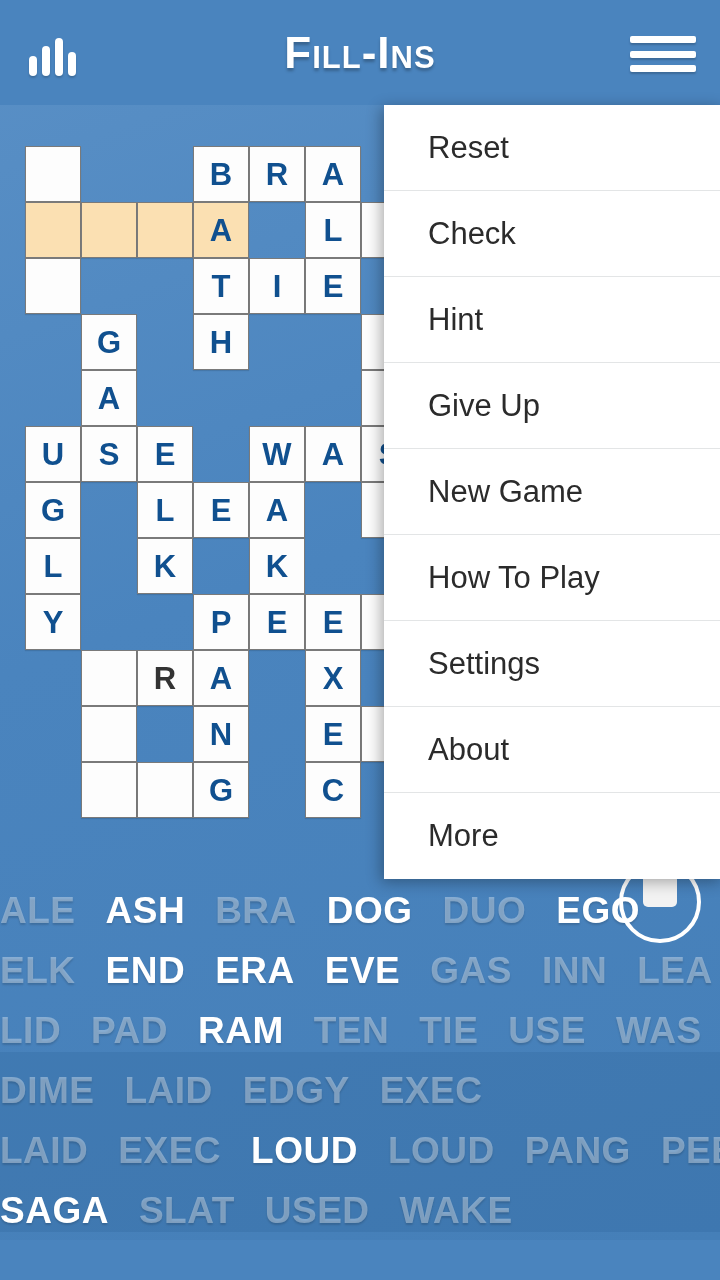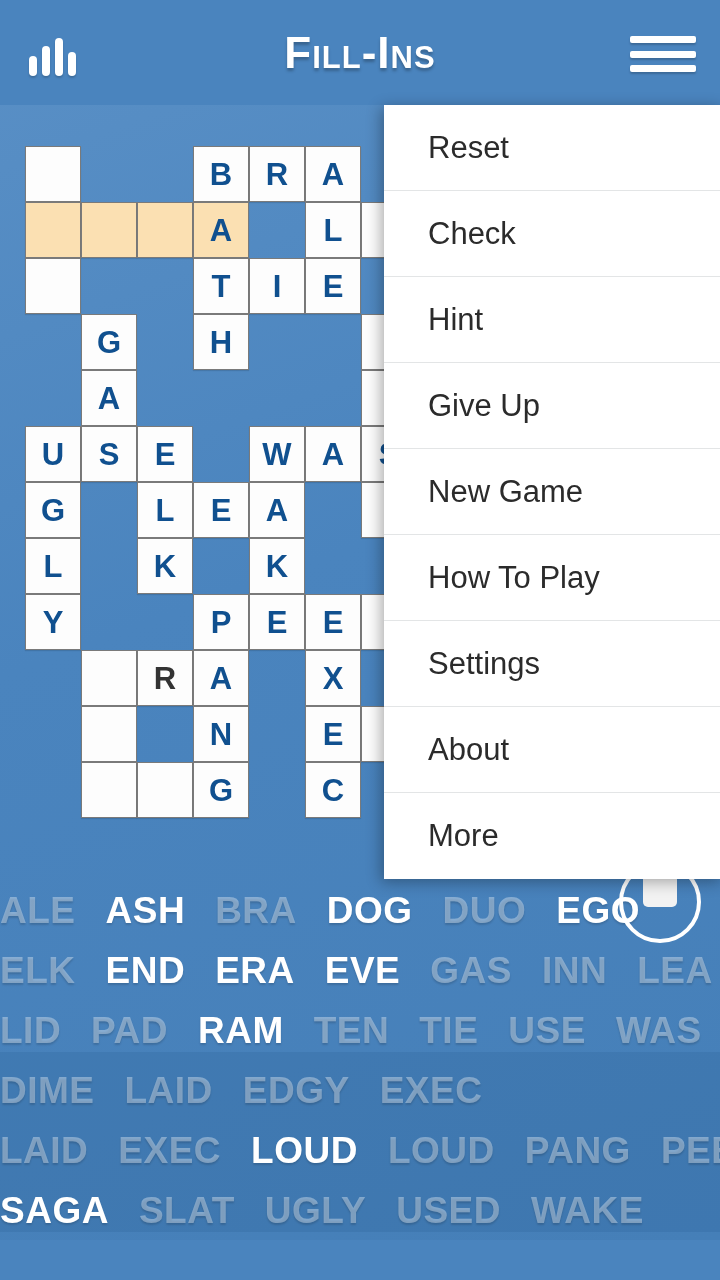--- a/index.html
+++ b/index.html
@@ -261,21 +261,20 @@
           <span class="wb-word">LAID</span>
           <span class="wb-word">EXEC</span>
           <span class="wb-word used">LOUD</span>
           <span class="wb-word">LOUD</span>
           <span class="wb-word">PANG</span>
           <span class="wb-word">PEER</span>
         </div>
         <div class="wb-row">
           <span class="wb-word used">SAGA</span>
           <span class="wb-word">SLAT</span>
-          <span class="wb-word">UGLY</span>
           <span class="wb-word">USED</span>
           <span class="wb-word">WAKE</span>
         </div>
       </div>
     </div>
 
   <div id="fab">
     <div class="tip"></div>
   </div>
 

